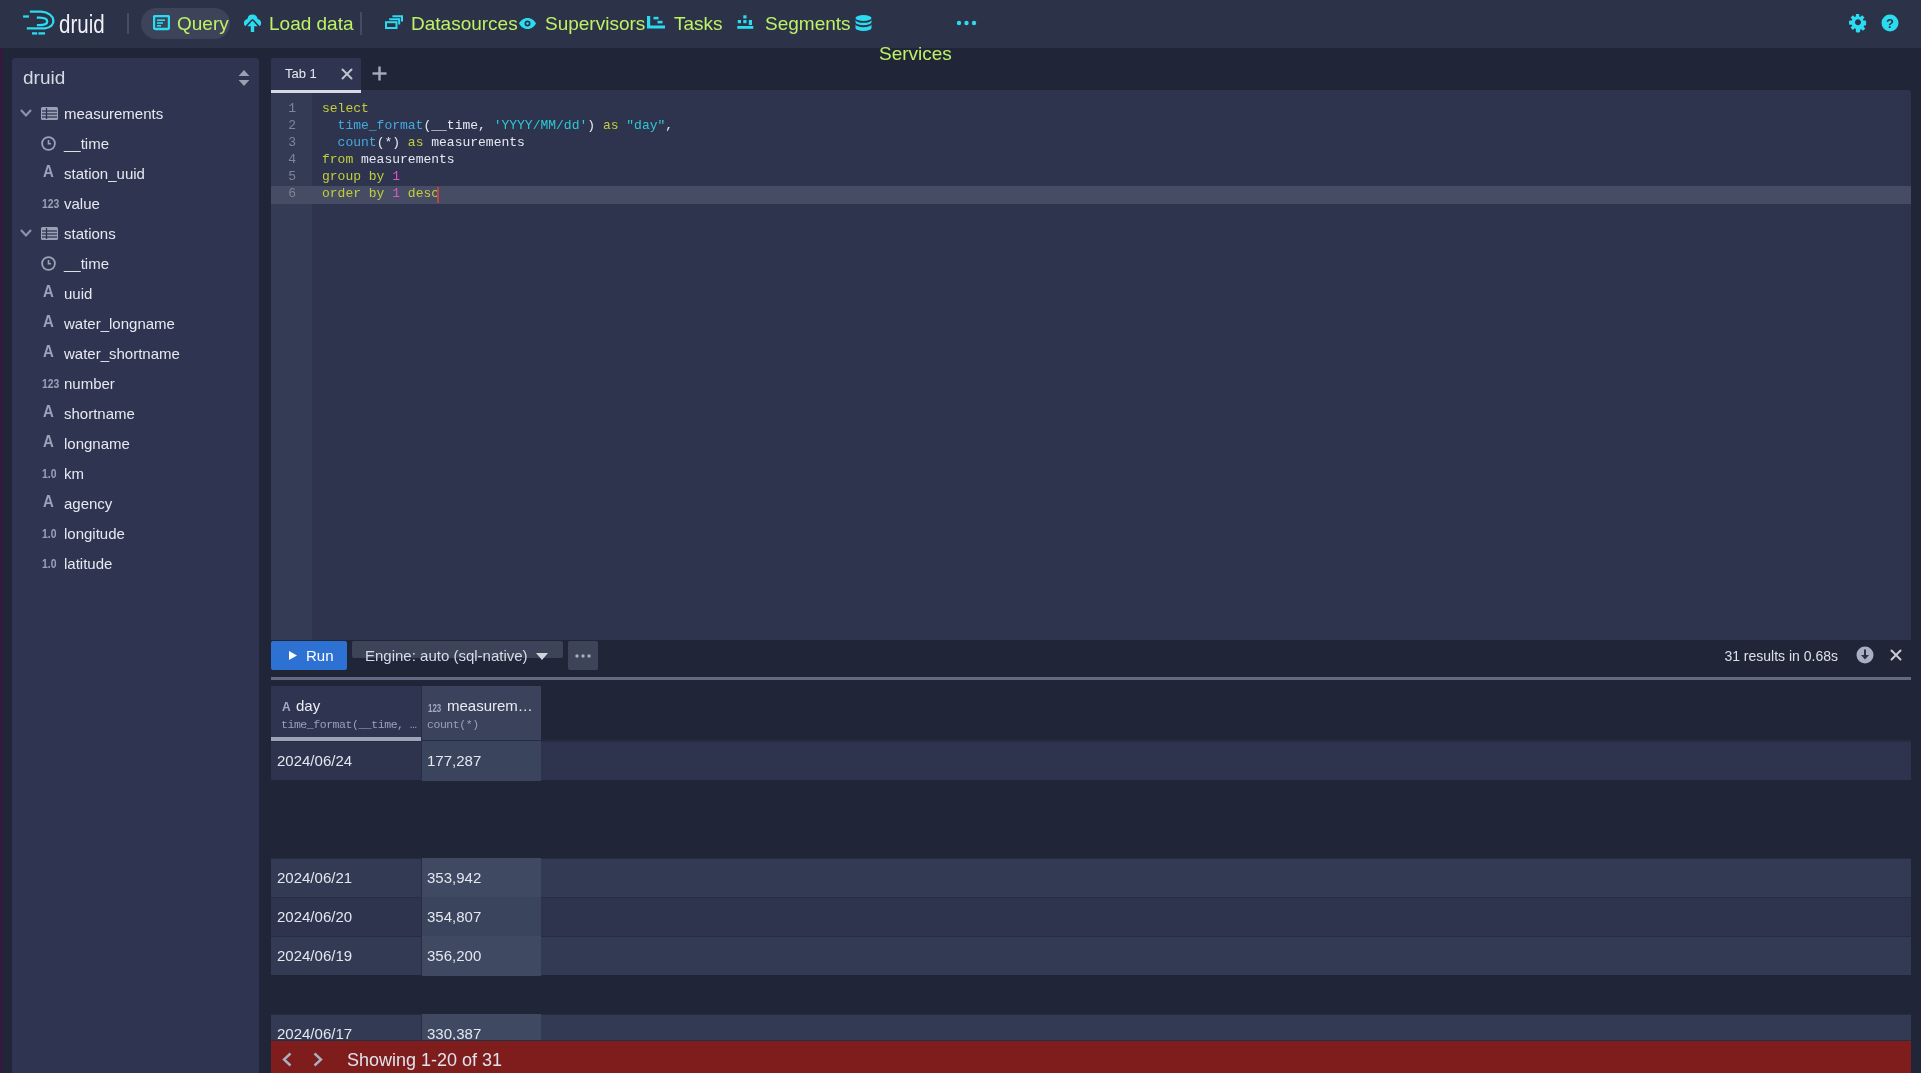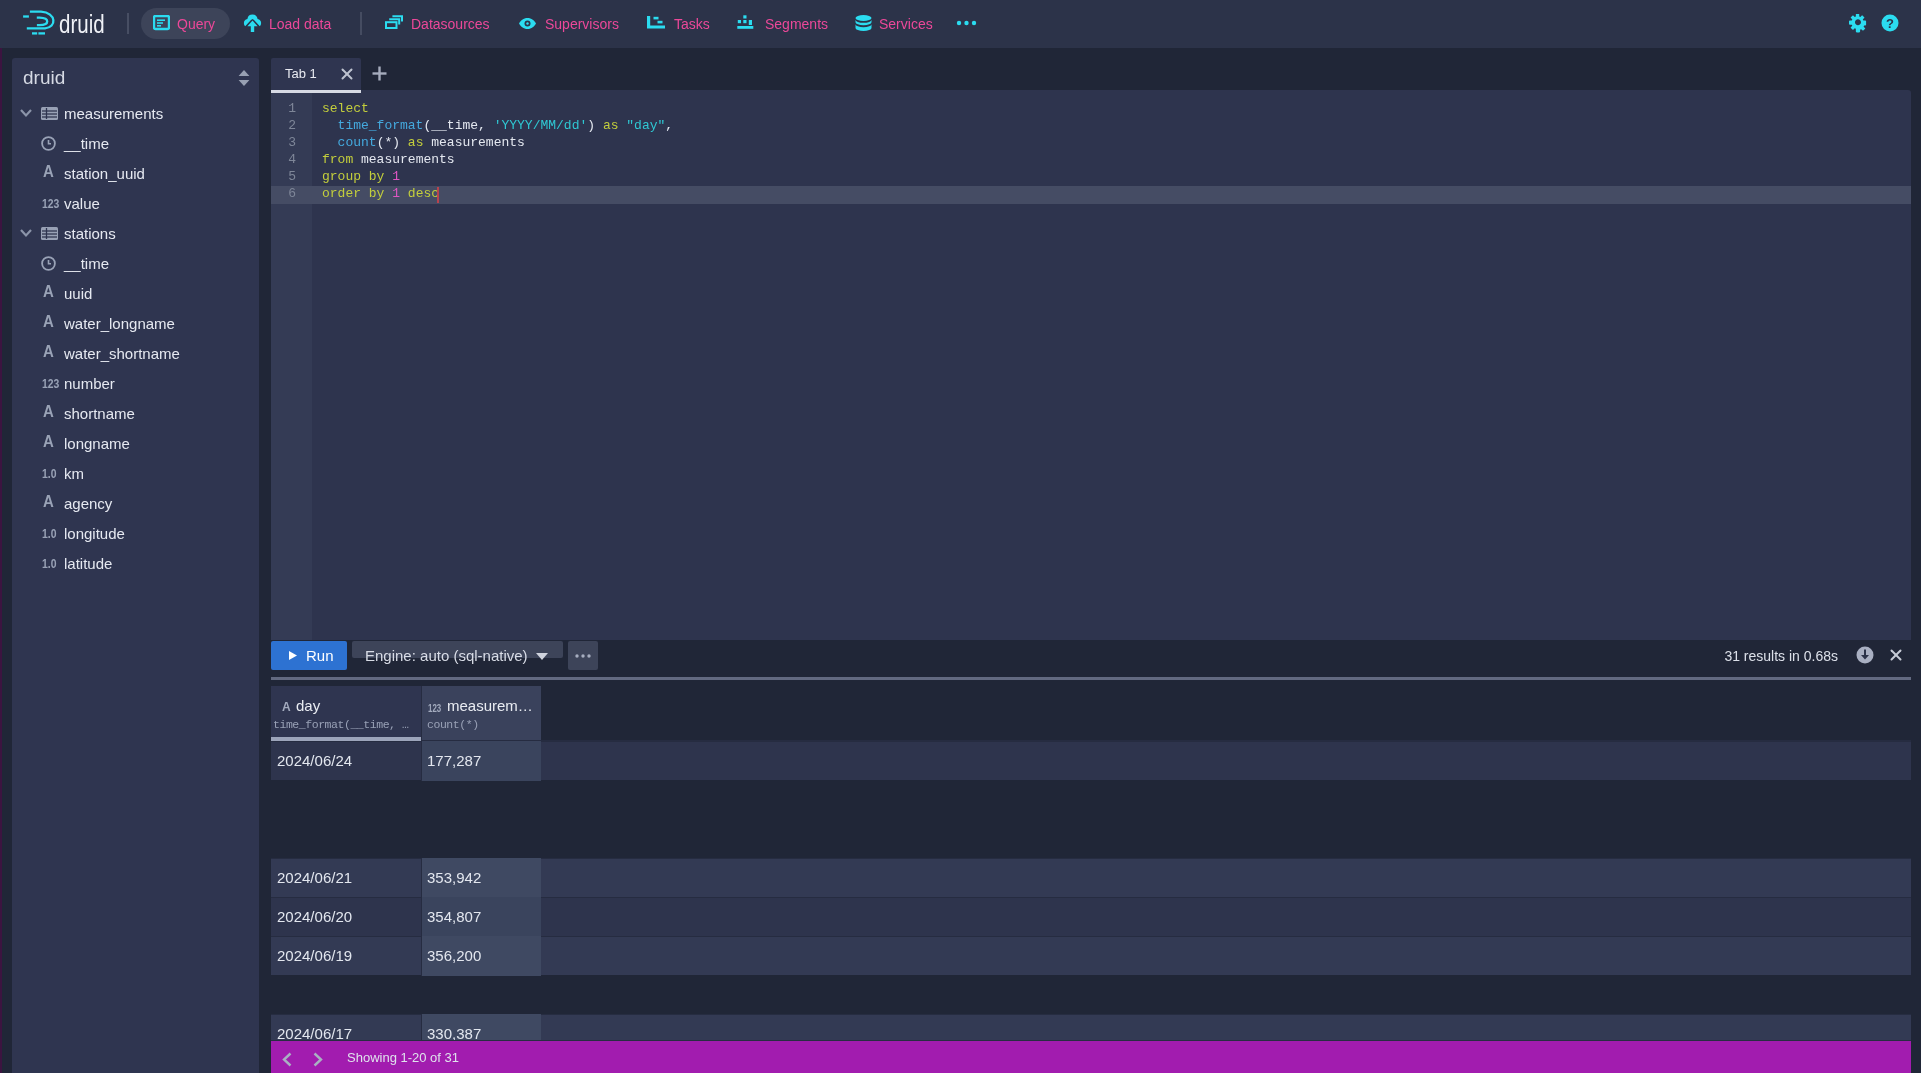--- a/index.html
+++ b/index.html
@@ -1,21 +1,21 @@
 <!DOCTYPE html>
 <html><head>
 <meta charset="utf-8">
 <style>
   * { margin:0; padding:0; box-sizing:border-box; }
   html,body { width:1921px; height:1073px; overflow:hidden; }
   body { background:#202637; font-family:"Liberation Sans", sans-serif; position:relative; }
   .abs { position:absolute; }
   
   #nav { left:0; top:0; width:1921px; height:48px; background:#2C3349; }
-  .navtxt { position:absolute; top:0; height:48px; line-height:48px; color:#ec4899; font-size:14px; }
+  .navtxt { position:absolute; top:0; height:48px; line-height:48px; color:#bef264; font-size:19px; }
   #leftedge { left:0; top:48px; width:2px; height:1025px; background:#3C1440; }
   
   #sidebar { left:12px; top:58px; width:247px; height:1015px; background:#2F3550; border-radius:3px 3px 0 0; }
   #sbtitle { position:absolute; color:#D6DAE4; font-size:19px; }
   .treerow { position:absolute; left:0; width:247px; height:30px; color:#E6E9F1; font-size:15px; }
   .treelbl { position:absolute; left:52px; top:7px; }
   
   #tab { left:271px; top:58px; width:90px; height:32px; background:#2F3550; border-radius:2px 2px 0 0; color:#E8EAF1; font-size:13px; }
   #tabline { left:271px; top:90px; width:90px; height:2.5px; background:#D7DAE4; z-index:5; }
   #editor { left:271px; top:90px; width:1640px; height:550px; background:#2E344E; border-radius:0 3px 0 0; overflow:hidden; }
@@ -44,21 +44,21 @@
   .hsub { position:absolute; top:32px; color:#99A1B6; font-size:11.5px; letter-spacing:-0.45px; font-family:"Liberation Mono", monospace; }
   .hicon { position:absolute; color:#A3ABBE; font-weight:bold; }
   .row { position:absolute; left:0; width:1640px; height:39px; border-top:1px solid #262C41; }
   .even { background:#2E344D;padding-left:24px; }
   .odd  { background:#333A54; }
   .c2 { position:absolute; left:150px; top:-1px; width:120px; height:40px; border-left:1px solid #262C41; }
   .even .c2 { background:#3A445D; }
   .odd  .c2 { background:#3F4962; }
   .cell1 { position:absolute; left:6px; top:0; height:38px; line-height:38px; color:#E3E7EF; font-size:15px; }
   .cell2 { position:absolute; left:156px; top:0; height:38px; line-height:38px; color:#E3E7EF; font-size:15px; }
-  #footer { left:271px; top:1040px; width:1640px; height:33px; background:#a21caf; border-top:1px solid #272D42; color:#DFE3EC; font-size:13px; }
+  #footer { left:271px; top:1040px; width:1640px; height:33px; background:#7f1d1d; border-top:1px solid #272D42; color:#DFE3EC; font-size:18px; }
 </style>
 </head>
 <body>
 
 <div class="abs" id="nav">
 
   <svg class="abs" style="left:20px;top:9px" width="38" height="28" viewBox="0 0 38 28">
     <g fill="none" stroke="#2BDCF0" stroke-width="2.3">
       <path d="M 9.9,2.7 H 21 C 36.8,3.7 36.8,18.6 25,19.3 H 6.8"></path>
       <path d="M 16.8,8.7 H 19.5 C 29.8,9.0 29.8,15.9 19.5,16.2 H 16.9"></path>
@@ -122,21 +122,21 @@
   </svg>
   <div class="navtxt" style="left:765px;">Segments</div>
 
   <svg class="abs" style="left:855px;top:15px" width="17" height="16" viewBox="0 0 17 16">
     <g fill="#2BDCF0">
       <ellipse cx="8.5" cy="3" rx="8" ry="3"></ellipse>
       <path d="M 0.5,4.8 A 8,3 0 0 0 16.5,4.8 V 7.2 A 8,3 0 0 1 0.5,7.2 z"></path>
       <path d="M 0.5,9.2 A 8,3 0 0 0 16.5,9.2 V 13 A 8,3 0 0 1 0.5,13 z"></path>
     </g>
   </svg>
-  <div class="navtxt" style="left:879px;">Services</div>
+  <div class="navtxt" style="left:879px;margin-top:30px;">Services</div>
 
   <svg class="abs" style="left:955px;top:19px" width="24" height="8" viewBox="0 0 24 8">
     <g fill="#2BDCF0">
       <circle cx="4" cy="4" r="2.2"></circle>
         <circle cx="11.5" cy="4" r="2.2"></circle>
         <circle cx="19" cy="4" r="2.2"></circle>
     </g>
   </svg>
 
   <svg class="abs" style="left:1849px;top:14px" width="18" height="19" viewBox="0 0 20 20">
@@ -320,21 +320,21 @@
 <div class="abs" id="splitter"></div>
 
 <div class="abs" id="table">
   <div class="hdrrest"></div>
   <div class="hdr1"></div>
   <div class="hdr2"></div>
   <div class="hdrline"></div>
   <div class="sortline"></div>
   <div class="hicon" style="left:11px;top:14px;font-size:12px;">A</div>
   <div class="hmain" style="left:25px;">day</div>
-  <div class="hsub" style="left:2px;">time_format(__time, …</div>
+  <div class="hsub" style="left:10px;">time_format(__time, …</div>
   <div class="hicon" style="left:157px;top:16px;font-size:11px;transform:scaleX(0.72);transform-origin:0 50%;">123</div>
   <div class="hmain" style="left:176px;">measurem…</div>
   <div class="hsub" style="left:156px;">count(*)</div>
 <div class="row even" style="top:55px">
       <div class="c2"></div>
       <span class="cell1">2024/06/24</span>
       <span class="cell2">177,287</span>
     </div>
     <div class="row odd" style="top:172px">
       <div class="c2"></div>

